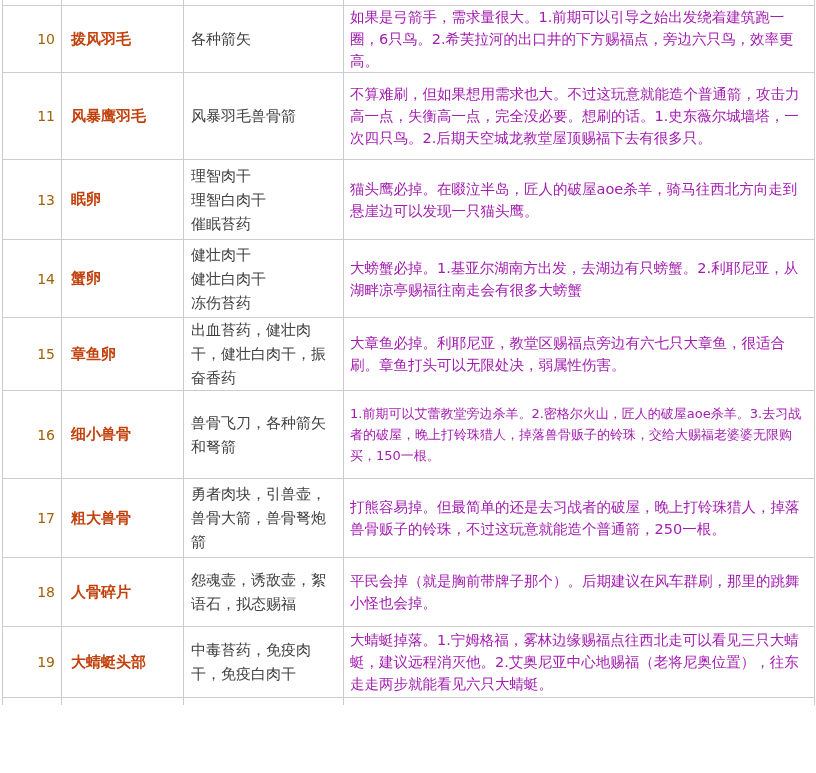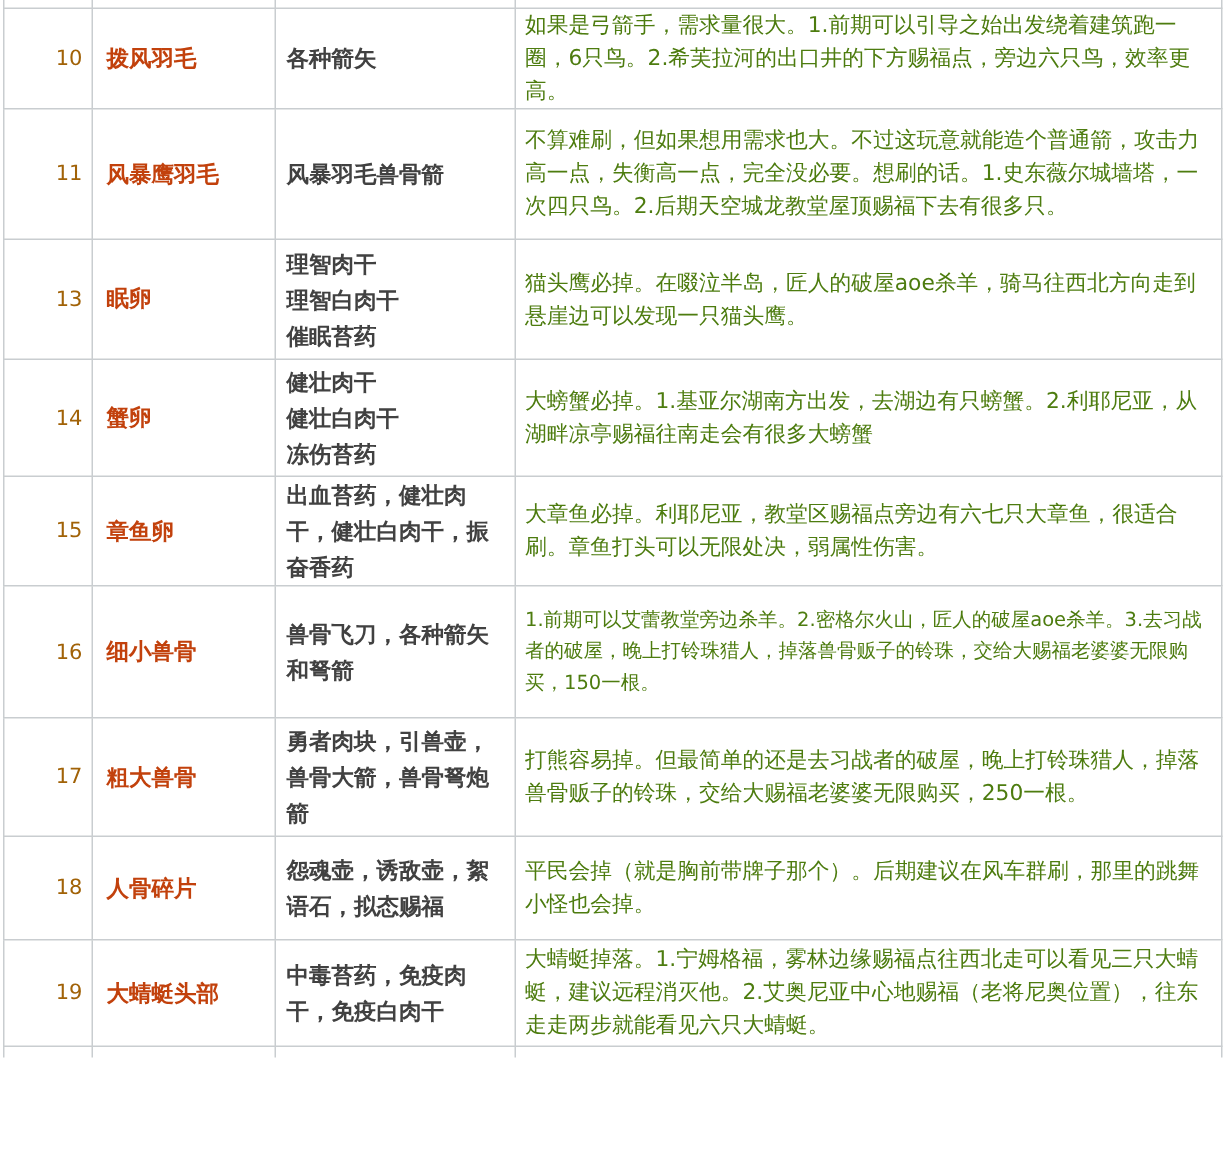--- a/index.html
+++ b/index.html
@@ -42,26 +42,25 @@
     font-weight: bold;
     color: #c2410c;
     line-height: 23px;
   }
   td.col-uses {
     padding: 0 5px 0 7px;
     font-size: 15px;
     color: #414141;
     line-height: 24px;
     white-space: pre-line;
-    font-weight: bold;
   }
   td.col-notes {
     padding: 0 12px 0 6px;
     font-size: 14.5px;
-    color: #4d7c0f;
+    color: #a21caf;
     line-height: 22px;
   }
   tr.small-notes td.col-notes {
     font-size: 13px;
     line-height: 21px;
   }
 </style>
 </head>
 <body>
 
@@ -117,21 +116,21 @@
         <tr class="small-notes" style="height: 88px;">
     <td class="col-index">16</td>
     <td class="col-name">细小兽骨</td>
     <td class="col-uses">兽骨飞刀，各种箭矢和弩箭</td>
     <td class="col-notes">1.前期可以艾蕾教堂旁边杀羊。2.密格尔火山，匠人的破屋aoe杀羊。3.去习战者的破屋，晚上打铃珠猎人，掉落兽骨贩子的铃珠，交给大赐福老婆婆无限购买，150一根。</td>
   </tr>
         <tr style="height: 79px;">
     <td class="col-index">17</td>
     <td class="col-name">粗大兽骨</td>
     <td class="col-uses">勇者肉块，引兽壶，兽骨大箭，兽骨弩炮箭</td>
-    <td class="col-notes">打熊容易掉。但最简单的还是去习战者的破屋，晚上打铃珠猎人，掉落兽骨贩子的铃珠，交给大赐福老婆婆无限购买，250一根。</td>
+    <td class="col-notes">打熊容易掉。但最简单的还是去习战者的破屋，晚上打铃珠猎人，掉落兽骨贩子的铃珠，不过这玩意就能造个普通箭，250一根。</td>
   </tr>
         <tr style="height: 69px;">
     <td class="col-index">18</td>
     <td class="col-name">人骨碎片</td>
     <td class="col-uses">怨魂壶，诱敌壶，絮语石，拟态赐福</td>
     <td class="col-notes">平民会掉（就是胸前带牌子那个）。后期建议在风车群刷，那里的跳舞小怪也会掉。</td>
   </tr>
         <tr style="height: 71px;">
     <td class="col-index">19</td>
     <td class="col-name">大蜻蜓头部</td>

